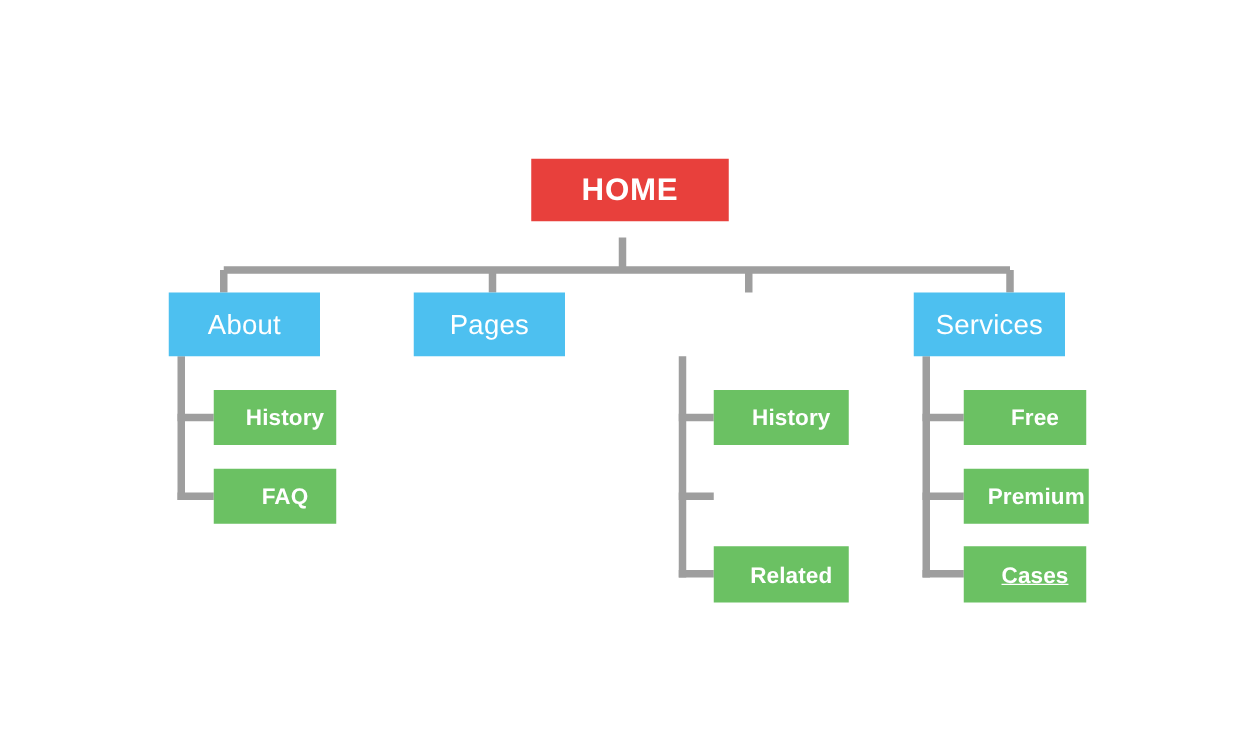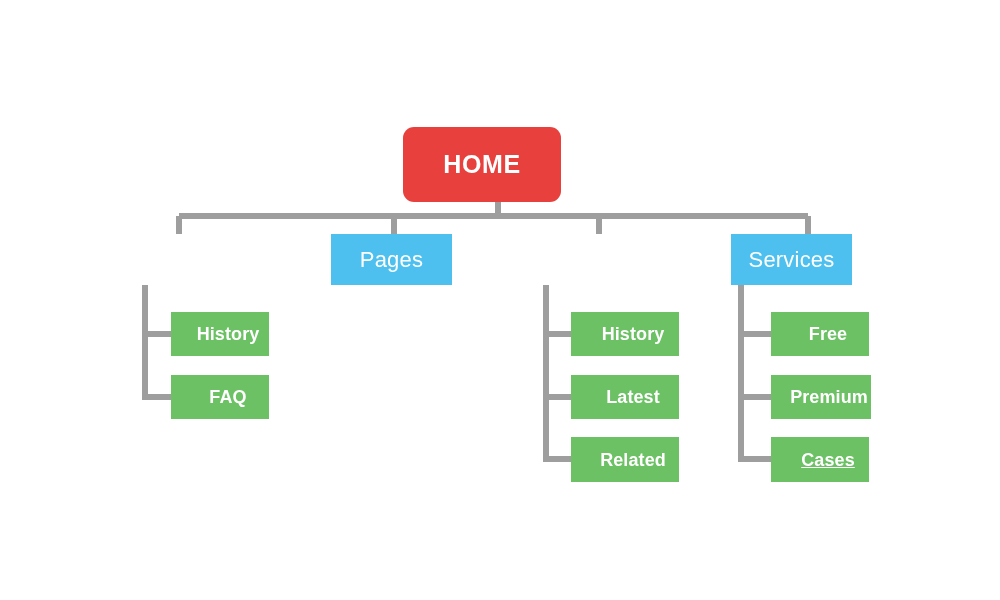--- a/index.html
+++ b/index.html
@@ -80,38 +80,38 @@
       <line x1="142" y1="334" x2="171" y2="334" stroke="#9e9e9e" stroke-width="6" stroke-linecap="butt"></line>
       <line x1="142" y1="397" x2="171" y2="397" stroke="#9e9e9e" stroke-width="6" stroke-linecap="butt"></line>
       <line x1="543" y1="334" x2="571" y2="334" stroke="#9e9e9e" stroke-width="6" stroke-linecap="butt"></line>
       <line x1="543" y1="397" x2="571" y2="397" stroke="#9e9e9e" stroke-width="6" stroke-linecap="butt"></line>
       <line x1="543" y1="459" x2="571" y2="459" stroke="#9e9e9e" stroke-width="6" stroke-linecap="butt"></line>
       <line x1="738" y1="334" x2="771" y2="334" stroke="#9e9e9e" stroke-width="6" stroke-linecap="butt"></line>
       <line x1="738" y1="397" x2="771" y2="397" stroke="#9e9e9e" stroke-width="6" stroke-linecap="butt"></line>
       <line x1="738" y1="459" x2="771" y2="459" stroke="#9e9e9e" stroke-width="6" stroke-linecap="butt"></line>
     </svg>
 
-  <div class="node node-root" style="left: 403px; top: 127px; width: 158px; height: 75px; border-radius: 11px;">
+  <div class="node node-root" style="left: 425px; top: 127px; width: 158px; height: 50px;">
     <span class="node-label">HOME</span>
   </div>
 
+<div class="node node-section" style="left: 135px; top: 234px; width: 121px; height: 51px;">
+      <span class="node-label">About</span>
+    </div>
     <div class="node node-leaf" style="left: 171px; top: 312px; width: 98px; height: 44px;">
       <span class="node-label">History</span>
     </div>
     <div class="node node-leaf" style="left: 171px; top: 375px; width: 98px; height: 44px;">
       <span class="node-label">FAQ</span>
     </div>
     <div class="node node-section" style="left: 331px; top: 234px; width: 121px; height: 51px; text-align: center;">
       <span class="node-label">Pages</span>
     </div>
     <div class="node node-leaf" style="left: 571px; top: 312px; width: 108px; height: 44px;">
       <span class="node-label">History</span>
-    </div>
-    <div class="node node-leaf" style="left: 571px; top: 375px; width: 108px; height: 44px;">
-      <span class="node-label">Latest</span>
     </div>
     <div class="node node-leaf" style="left: 571px; top: 437px; width: 108px; height: 45px;">
       <span class="node-label">Related</span>
     </div>
     <div class="node node-section" style="left: 731px; top: 234px; width: 121px; height: 51px;">
       <span class="node-label">Services</span>
     </div>
     <div class="node node-leaf" style="left: 771px; top: 312px; width: 98px; height: 44px;">
       <span class="node-label">Free</span>
     </div>

